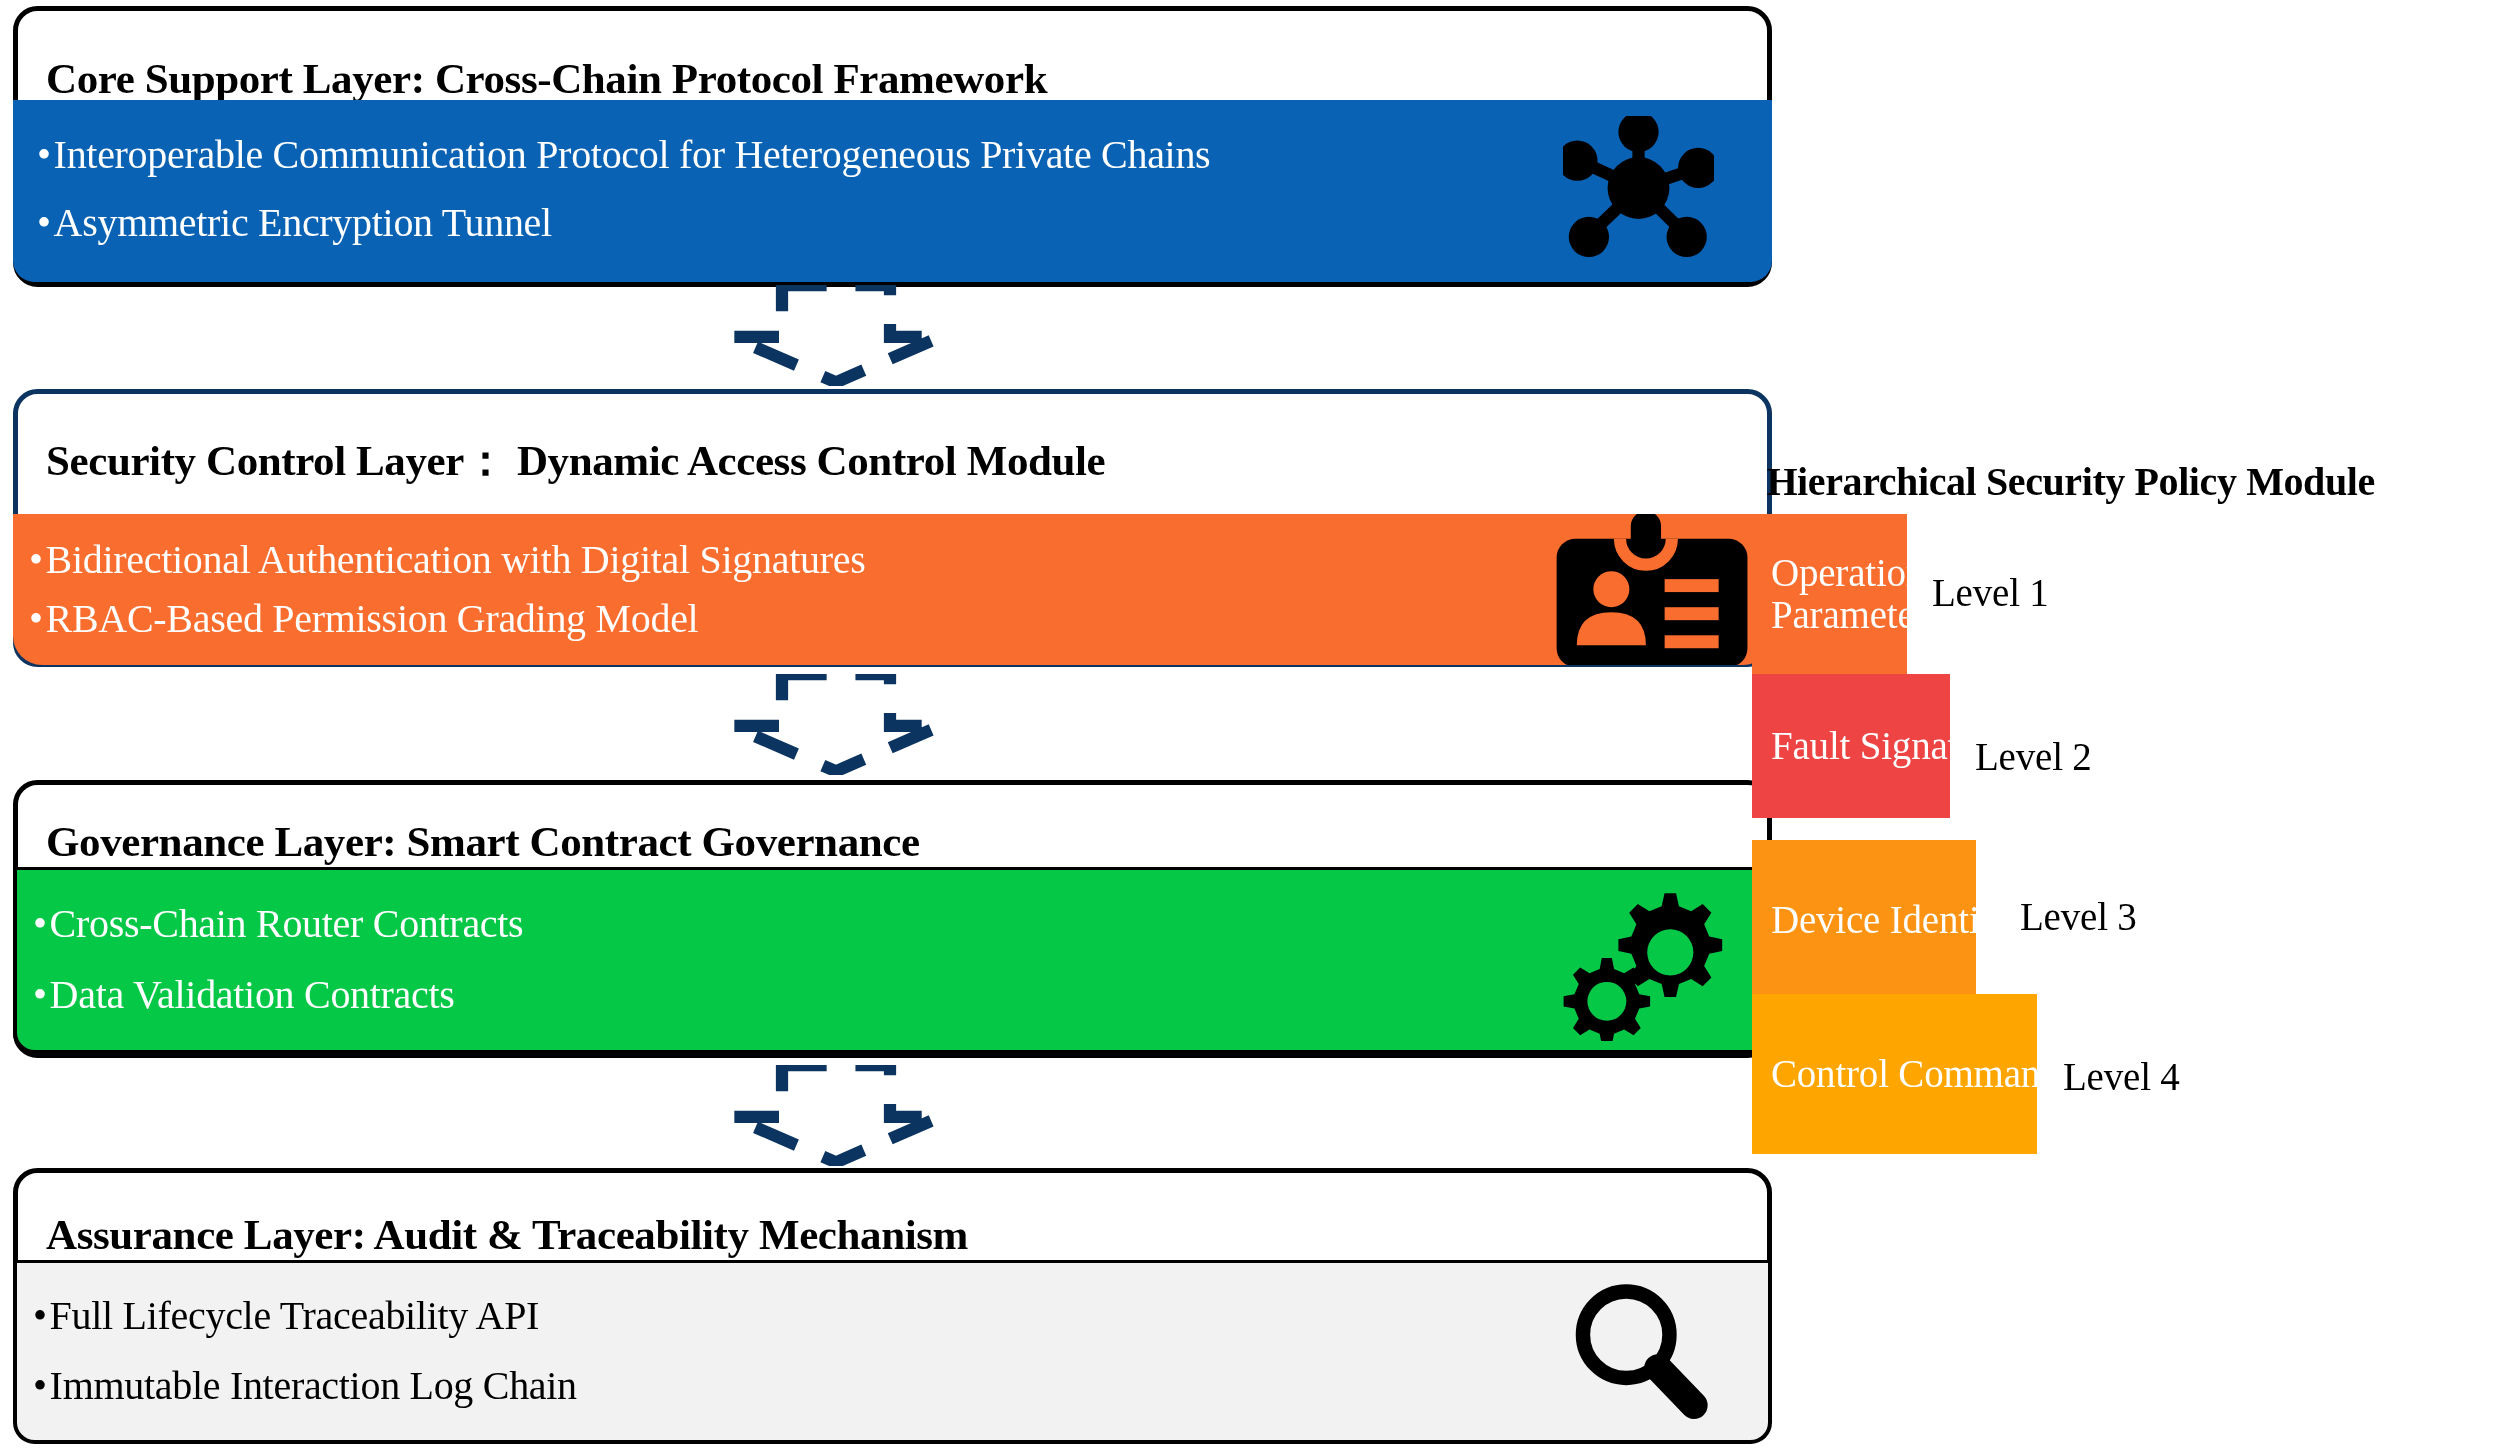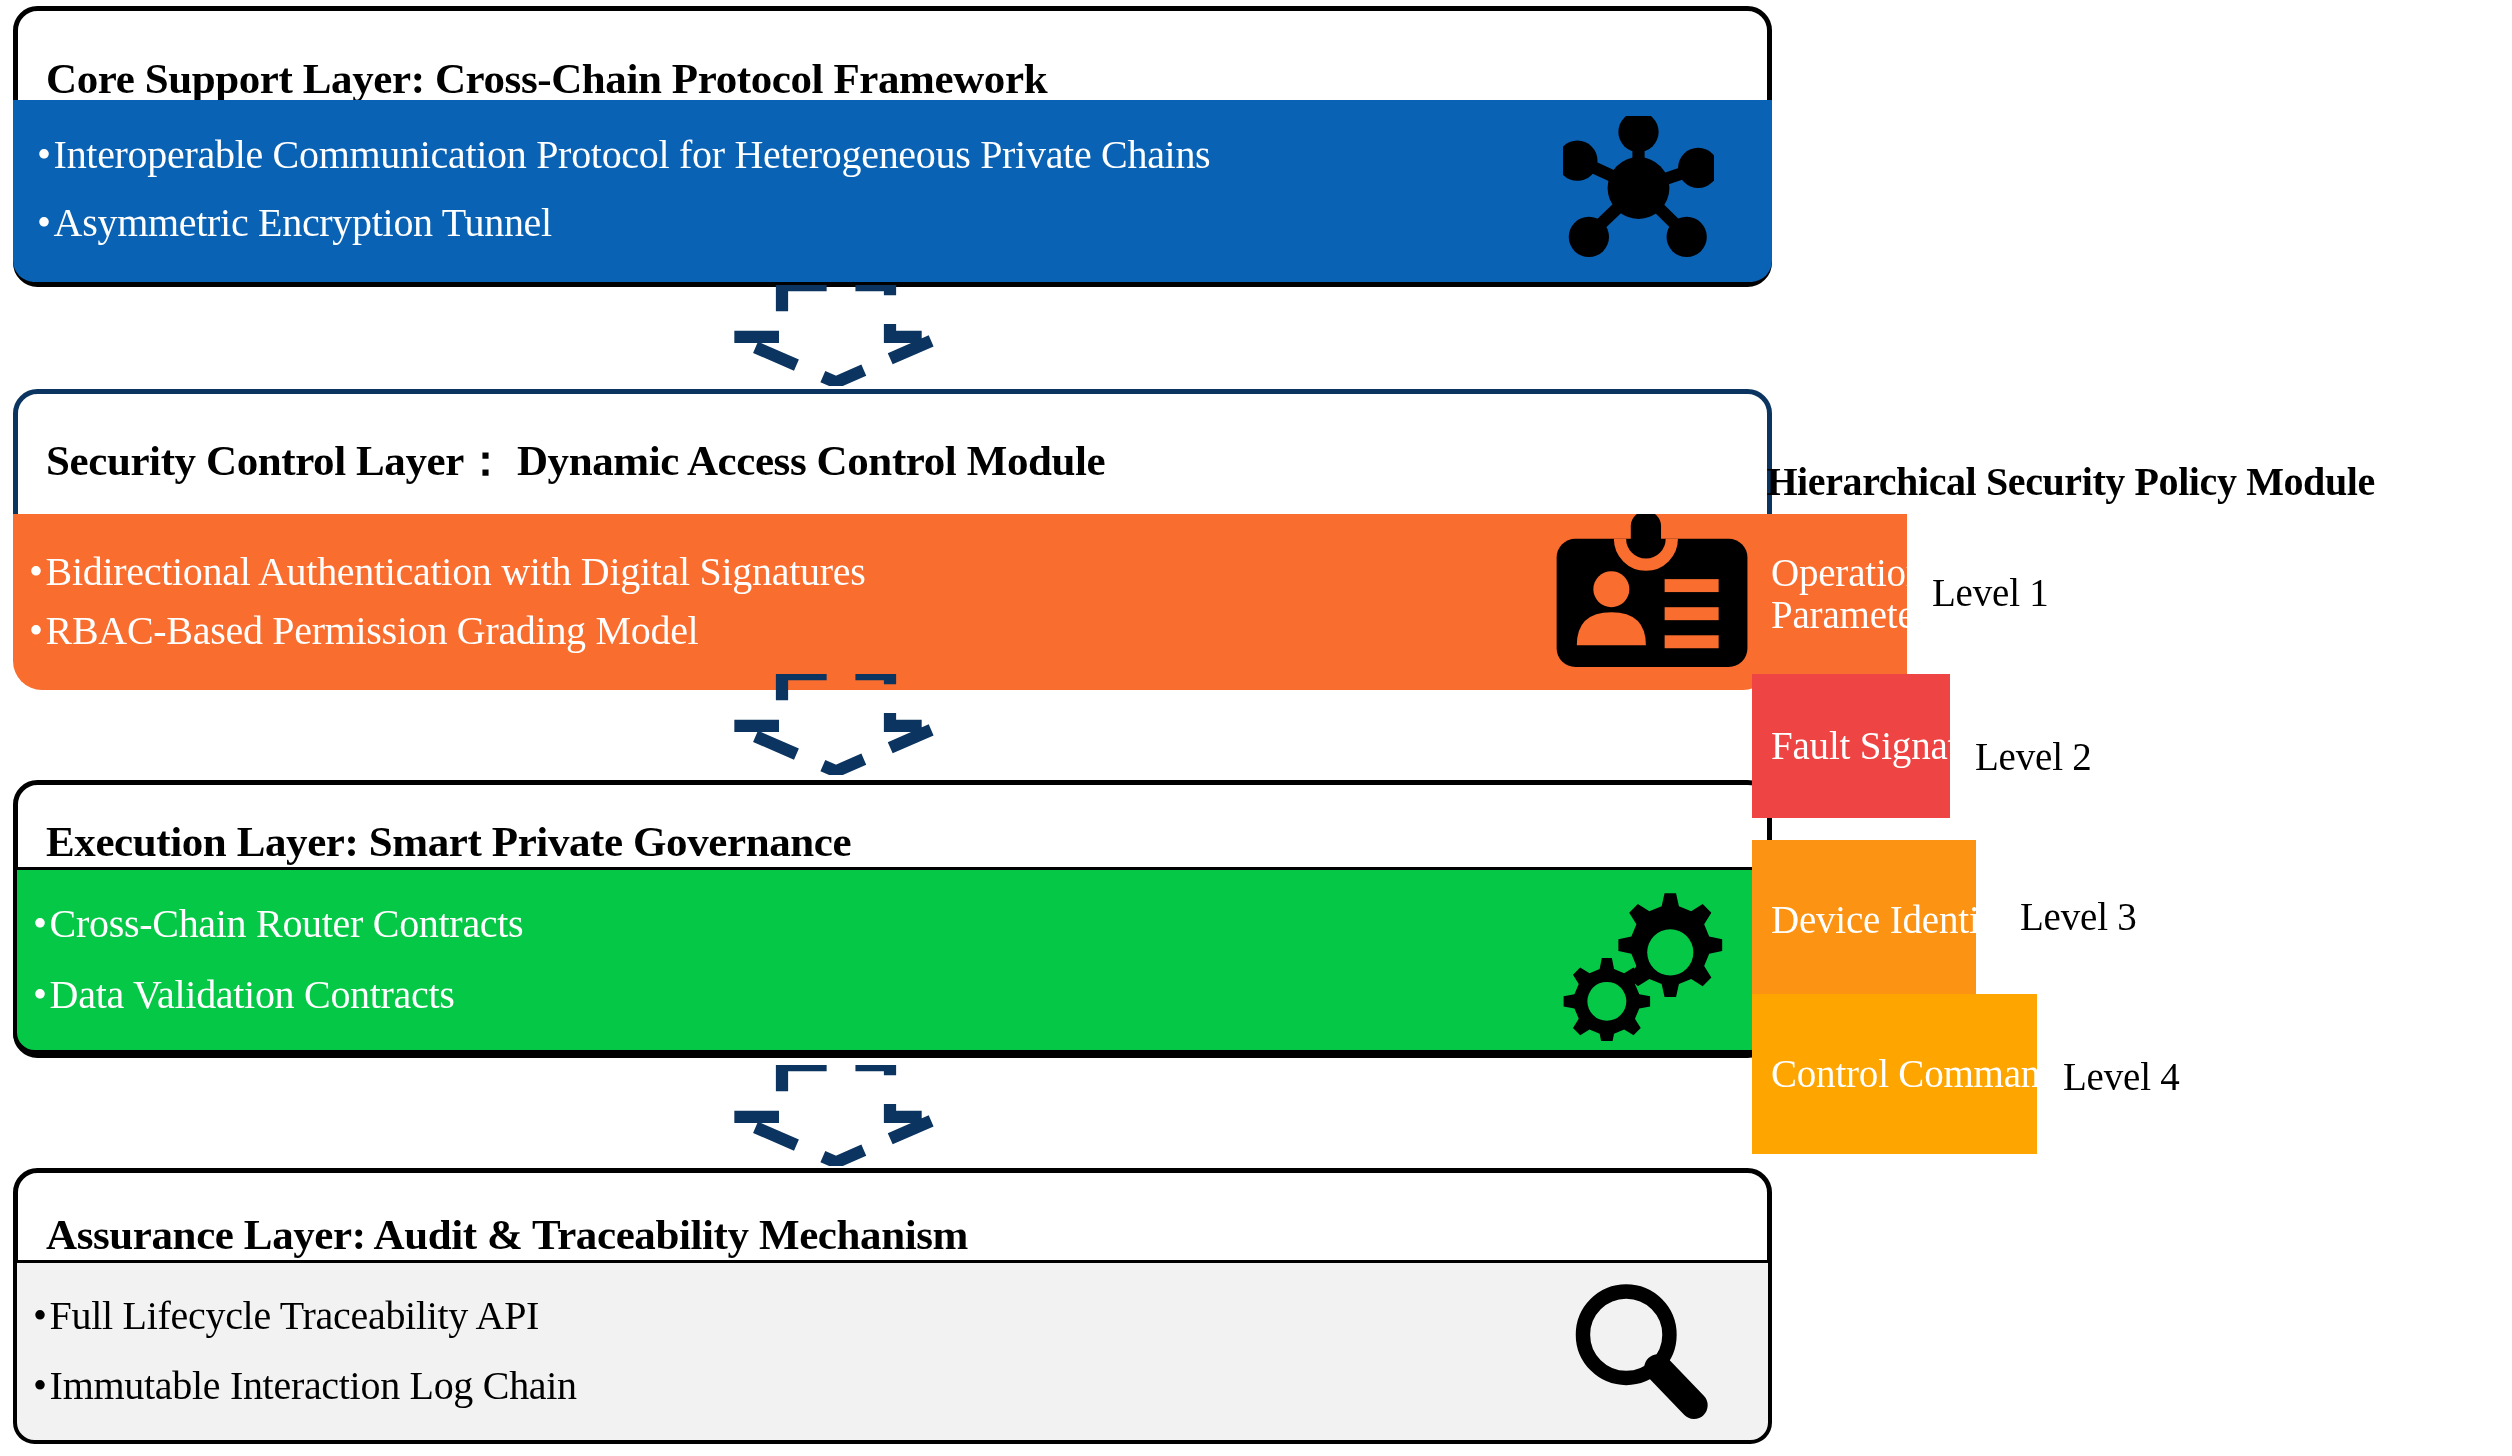--- a/index.html
+++ b/index.html
@@ -93,21 +93,21 @@
   </div>
 
   <svg class="arrow" style="left:710px;top:285px;" width="252" height="101" viewBox="0 0 350 140">
     <path d="M 100 0 L 250 0 L 250 72 L 320 72 L 175 135 L 30 72 L 100 72 Z" fill="none" stroke="#0B3460" stroke-width="17" stroke-dasharray="62 40" stroke-linecap="butt"></path>
   </svg>
 
   <div class="layer" style="left:13px;top:389px;width:1759px;height:278px;">
     <div class="head" style="border-color:#0B3460;"></div>
     <div class="head-text" style="font-size:43px;top:43px;transform:none;text-align:center;">Security Control Layer：  Dynamic Access Control Module</div>
 
-    <div class="band" style="left:0px;top:125px;width:1759px;height:176px;background:#F96D2E;
+    <div class="band" style="left:0px;top:125px;width:1759px;height:151px;background:#F96D2E;
                 border-radius:0 0 29px 29px;">
       <div class="bullets" style="left:16px;font-size:40px;color:#FFFFFF;gap:14.4px;">
         <span class="bullet">Bidirectional Authentication with Digital Signatures</span>
         <span class="bullet">RBAC-Based Permission Grading Model</span>
       </div>
 
       <svg class="icon" style="left:1535px;top:-4.3px;" width="216" height="162" viewBox="0 0 300 225">
         <rect x="115" y="2" width="42" height="60" rx="20" fill="#000000"></rect>
         <rect x="12" y="40" width="265" height="178" rx="26" fill="#000000"></rect>
         <path d="M 100 40 a 36 36 0 0 0 72 0" fill="none" stroke="#F96D2E" stroke-width="17"></path>
@@ -119,21 +119,21 @@
       </svg>
     </div>
   </div>
 
   <svg class="arrow" style="left:710px;top:674px;" width="252" height="101" viewBox="0 0 350 140">
     <path d="M 100 0 L 250 0 L 250 72 L 320 72 L 175 135 L 30 72 L 100 72 Z" fill="none" stroke="#0B3460" stroke-width="17" stroke-dasharray="62 40" stroke-linecap="butt"></path>
   </svg>
 
   <div class="layer" style="left:13px;top:780px;width:1759px;height:278px;">
     <div class="head"></div>
-    <div class="head-text" style="font-size:43px;top:37px;transform:none;">Execution Layer: Smart Private Governance</div>
+    <div class="head-text" style="font-size:43px;top:37px;transform:none;">Governance Layer: Smart Contract Governance</div>
 
     <div class="band" style="left:0px;top:87px;width:1759px;height:187px;background:#06C847;
                 border-radius:0 0 21.6px 21.6px;border:4.3px solid #000000;border-top:3.6px solid #000000;">
       <div class="bullets" style="left:16px;font-size:40px;color:#FFFFFF;gap:26px;">
         <span class="bullet">Cross-Chain Router Contracts</span>
         <span class="bullet">Data Validation Contracts</span>
       </div>
 
       <svg class="icon" style="left:1543px;top:16px;" width="173" height="155" viewBox="0 0 240 215">
         <g fill="#000000">

